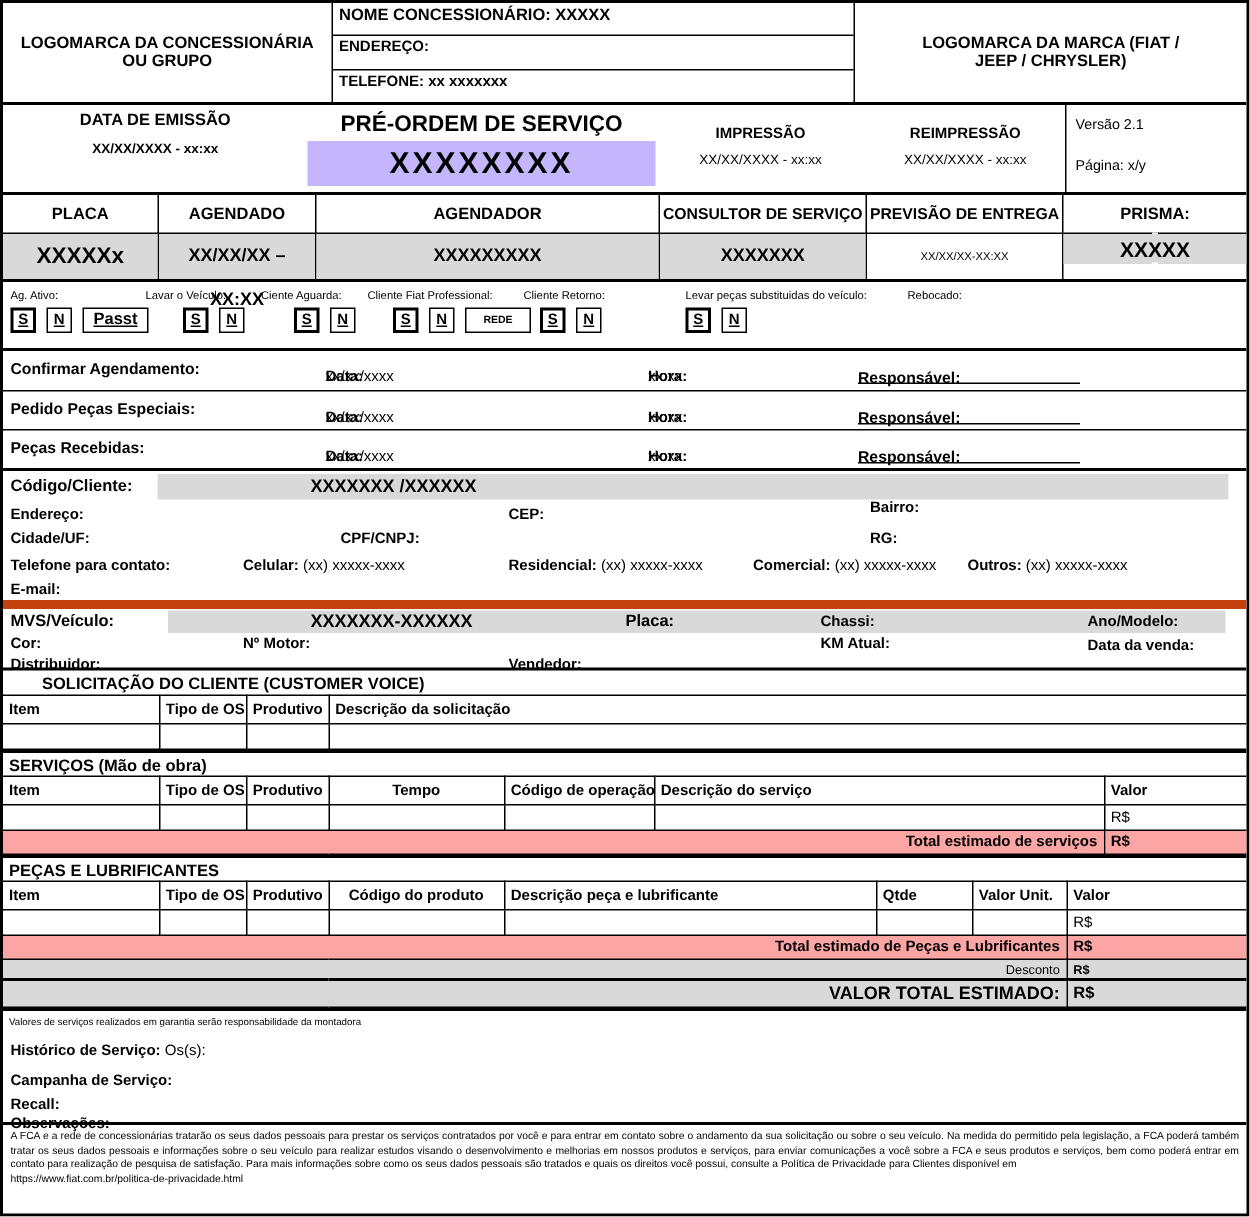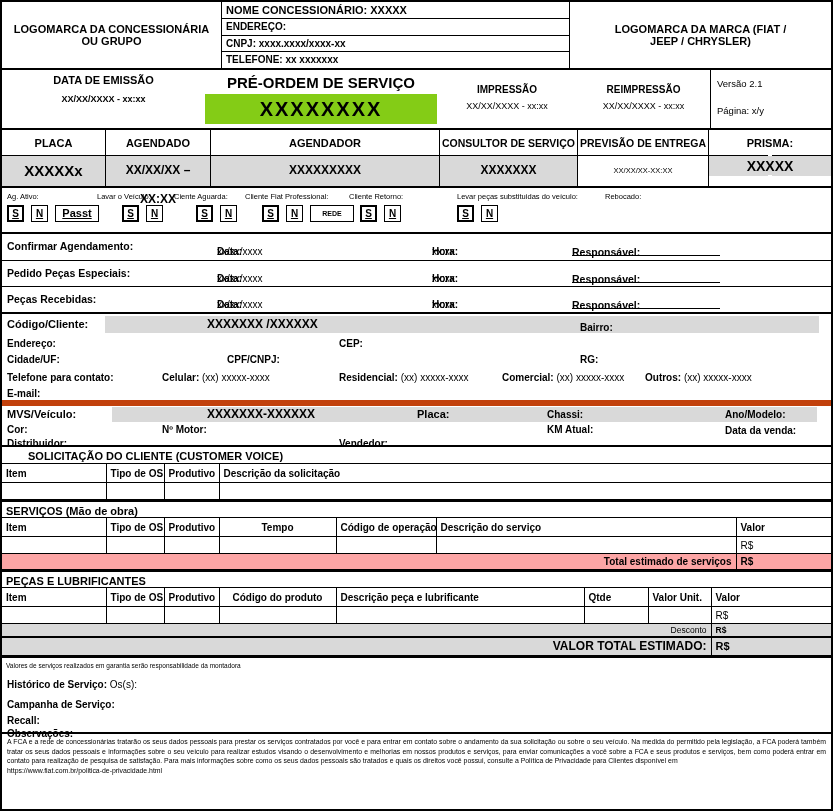--- a/index.html
+++ b/index.html
@@ -28,21 +28,21 @@
     font-weight:bold; font-size:11px; padding:4px 30px;
   }
   
   .row2 { position:relative; height:60px; border-top:2px solid #000; }
   .emissao { position:absolute; left:0; top:0; width:203px; height:100%; text-align:center; }
   .emissao .l { margin-top:4px; font-weight:bold; font-size:11px; }
   .emissao .v { margin-top:8px; font-weight:bold; font-size:9px; }
   .titleblock { position:absolute; left:203px; top:0; width:232px; height:100%; text-align:center; }
   .titleblock .t { margin-top:4px; font-weight:bold; font-size:15px; }
   .ordernum {
-    margin-top:3px; height:30px; background:#84cc16;
+    margin-top:3px; height:30px; background:#c4b5fd;
     font-weight:bold; font-size:20px; letter-spacing:2px; line-height:30px;
   }
   .impressao { position:absolute; left:435px; top:0; width:140px; height:100%; text-align:center; }
   .reimpressao { position:absolute; left:575px; top:0; width:133px; height:100%; text-align:center; }
   .impressao .l, .reimpressao .l { margin-top:14px; font-weight:bold; font-size:10px; }
   .impressao .v, .reimpressao .v { margin-top:6px; font-size:9px; }
   .versao { position:absolute; left:708px; top:0; right:0; height:100%; border-left:1px solid #000; font-size:9.5px; }
   .versao .ver { margin:8px 0 0 6px; }
   .versao .pag { margin:16px 0 0 6px; }
   
@@ -130,21 +130,20 @@
 </head>
 <body>
 
 <div class="page">
 
   <div class="row1">
     <div class="cell dealer-logo">LOGOMARCA DA CONCESSIONÁRIA OU GRUPO</div>
     <div class="cell dealer-info">
       <div class="dline first">NOME CONCESSIONÁRIO: XXXXX</div>
       <div class="dline">ENDEREÇO:</div>
-      <div class="dline">CNPJ: xxxx.xxxx/xxxx-xx</div>
       <div class="dline last">TELEFONE: xx xxxxxxx</div>
     </div>
     <div class="cell brand-logo">LOGOMARCA DA MARCA (FIAT / JEEP / CHRYSLER)</div>
   </div>
 
   <div class="row2">
     <div class="emissao">
       <div class="l">DATA DE EMISSÃO</div>
       <div class="v">XX/XX/XXXX - xx:xx</div>
     </div>
@@ -292,21 +291,21 @@
         </span>
     </div>
   </div>
 
   <div class="cliente">
     <span class="grayband cli-band"></span>
     <span class="abs lbl11" style="left:5px;top:4px">Código/Cliente:</span>
     <span class="abs val12" style="left:205px;top:3px">XXXXXXX /XXXXXX</span>
     <span class="abs lbl" style="left:5px;top:24px">Endereço:</span>
     <span class="abs lbl" style="left:337px;top:24px">CEP:</span>
-    <span class="abs lbl" style="left:578px;top:8px">Bairro:</span>
+    <span class="abs lbl" style="left:578px;top:19px">Bairro:</span>
     <span class="abs lbl" style="left:5px;top:40px">Cidade/UF:</span>
     <span class="abs lbl" style="left:225px;top:40px">CPF/CNPJ:</span>
     <span class="abs lbl" style="left:578px;top:40px">RG:</span>
     <span class="abs lbl" style="left:5px;top:58px">Telefone para contato:</span>
     <span class="abs pair" style="left:160px;top:58px;font-size:10px"><span class="lbl">Celular:</span> <span class="v">(xx) xxxxx-xxxx</span></span>
     <span class="abs pair" style="left:337px;top:58px;font-size:10px"><span class="lbl">Residencial:</span> <span class="v">(xx) xxxxx-xxxx</span></span>
     <span class="abs pair" style="left:500px;top:58px;font-size:10px"><span class="lbl">Comercial:</span> <span class="v">(xx) xxxxx-xxxx</span></span>
     <span class="abs pair" style="left:643px;top:58px;font-size:10px"><span class="lbl">Outros:</span> <span class="v">(xx) xxxxx-xxxx</span></span>
     <span class="abs lbl" style="left:5px;top:74px">E-mail:</span>
   </div>
@@ -413,20 +412,24 @@
     <tr class="data">
       <td></td>
           <td></td>
           <td></td>
           <td></td>
           <td></td>
           <td></td>
           <td></td>
       <td class="ta-l">R$</td>
     </tr>
+    <tr class="total">
+      <td colspan="7" class="total-label">Total estimado de Peças e Lubrificantes</td>
+      <td class="ta-l cur">R$</td>
+    </tr>
     <tr class="desc">
       <td colspan="7" class="total-label">Desconto</td>
       <td class="ta-l cur">R$</td>
     </tr>
     <tr class="vt">
       <td colspan="7" class="total-label">VALOR TOTAL ESTIMADO:</td>
       <td class="ta-l cur">R$</td>
     </tr>
   </tbody>
     </table>

